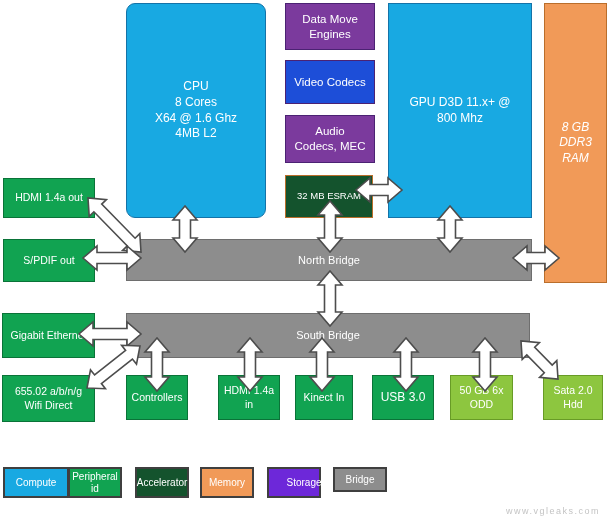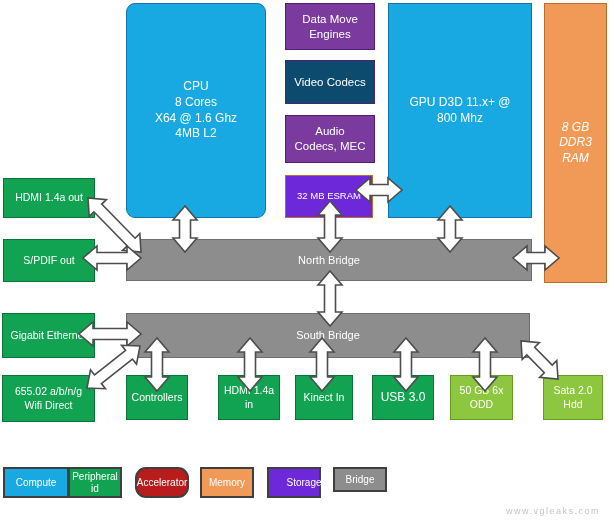--- a/index.html
+++ b/index.html
@@ -26,24 +26,24 @@
 <body>
 
 <div class="stage">
   <div>
       <div class="block" style="left: 126px; top: 3px; width: 140px; height: 215px; background: rgb(24, 169, 226); border-color: rgb(20, 115, 168); font-size: 12px; border-radius: 9px;">CPU
 8 Cores
 X64 @ 1.6 Ghz
 4MB L2</div>
       <div class="block" style="left: 285px; top: 3px; width: 90px; height: 47px; background: rgb(123, 58, 157); border-color: rgb(75, 34, 115); font-size: 11.5px;">Data Move
 Engines</div>
-      <div class="block" style="left: 285px; top: 60px; width: 90px; height: 44px; background: #0c4a6e; border-color: rgb(75, 34, 115); font-size: 11.5px;">Video Codecs</div>
+      <div class="block" style="left: 285px; top: 60px; width: 90px; height: 44px; background: #1d4ed8; border-color: rgb(75, 34, 115); font-size: 11.5px;">Video Codecs</div>
       <div class="block" style="left: 285px; top: 115px; width: 90px; height: 48px; background: rgb(123, 58, 157); border-color: rgb(75, 34, 115); font-size: 11.5px;">Audio
 Codecs, MEC</div>
-      <div class="block" style="left: 285px; top: 175px; width: 88px; height: 43px; background: #6d28d9; border-color: rgb(186, 110, 43); font-size: 9.5px;">32 MB ESRAM</div>
+      <div class="block" style="left: 285px; top: 175px; width: 88px; height: 43px; background: #14532d; border-color: rgb(186, 110, 43); font-size: 9.5px;">32 MB ESRAM</div>
       <div class="block" style="left: 388px; top: 3px; width: 144px; height: 215px; background: rgb(24, 169, 226); border-color: rgb(20, 115, 168); font-size: 12px;">GPU D3D 11.x+ @
 800 Mhz</div>
       <div class="block" style="left: 544px; top: 3px; width: 63px; height: 280px; background: rgb(241, 154, 88); border-color: rgb(186, 110, 43); font-size: 12px; font-style: italic;">8 GB
 DDR3
 RAM</div>
       <div class="block" style="left: 3px; top: 178px; width: 92px; height: 40px; background: rgb(17, 163, 81); border-color: rgb(10, 115, 56); font-size: 10.5px;">HDMI 1.4a out</div>
       <div class="block" style="left: 3px; top: 239px; width: 92px; height: 43px; background: rgb(17, 163, 81); border-color: rgb(10, 115, 56); font-size: 10.5px;">S/PDIF out</div>
       <div class="block" style="left: 126px; top: 239px; width: 406px; height: 42px; background: rgb(141, 141, 141); border-color: rgb(110, 110, 110); font-size: 11px;">North Bridge</div>
       <div class="block" style="left: 2px; top: 313px; width: 93px; height: 45px; background: rgb(17, 163, 81); border-color: rgb(10, 115, 56); font-size: 10.5px;">Gigabit Ethernet</div>
       <div class="block" style="left: 126px; top: 313px; width: 404px; height: 45px; background: rgb(141, 141, 141); border-color: rgb(110, 110, 110); font-size: 11px;">South Bridge</div>
@@ -74,19 +74,19 @@
       <polygon points="250,338 238,352 244.5,352 244.5,377 238,377 250,391 262,377 255.5,377 255.5,352 262,352"></polygon>
       <polygon points="322,338 310,352 316.5,352 316.5,377 310,377 322,391 334,377 327.5,377 327.5,352 334,352"></polygon>
       <polygon points="406,338 394,352 400.5,352 400.5,377 394,377 406,391 418,377 411.5,377 411.5,352 418,352"></polygon>
       <polygon points="485,338 473,352 479.5,352 479.5,377 473,377 485,391 497,377 490.5,377 490.5,352 497,352"></polygon>
       <polygon points="521,341 522.2,359.4 526.8,354.9 544.3,372.8 539.6,377.3 558,379 556.8,360.6 552.2,365.1 534.7,347.2 539.4,342.7"></polygon>
     </svg>
   <div>
       <div class="legend-item" style="left: 3px; top: 467px; width: 66px; height: 31px; background: rgb(24, 169, 226);">Compute</div>
       <div class="legend-item" style="left: 68px; top: 467px; width: 54px; height: 31px; background: rgb(17, 163, 81);">Peripheral
 id</div>
-      <div class="legend-item" style="left: 135px; top: 467px; width: 54px; height: 31px; background: #b91c1c; border-radius: 11px;">Accelerator</div>
+      <div class="legend-item" style="left: 135px; top: 467px; width: 54px; height: 31px; background: #14532d;">Accelerator</div>
       <div class="legend-item" style="left: 200px; top: 467px; width: 54px; height: 31px; background: rgb(241, 154, 88);">Memory</div>
       <div class="legend-item" style="left: 267px; top: 467px; width: 54px; height: 31px; background: #6d28d9; padding-left: 20px;">Storage</div>
       <div class="legend-item" style="left: 333px; top: 467px; width: 54px; height: 25px; background: rgb(141, 141, 141);">Bridge</div>
     </div>
   <div class="watermark">www.vgleaks.com</div>
 </div>
 
 </body></html>

